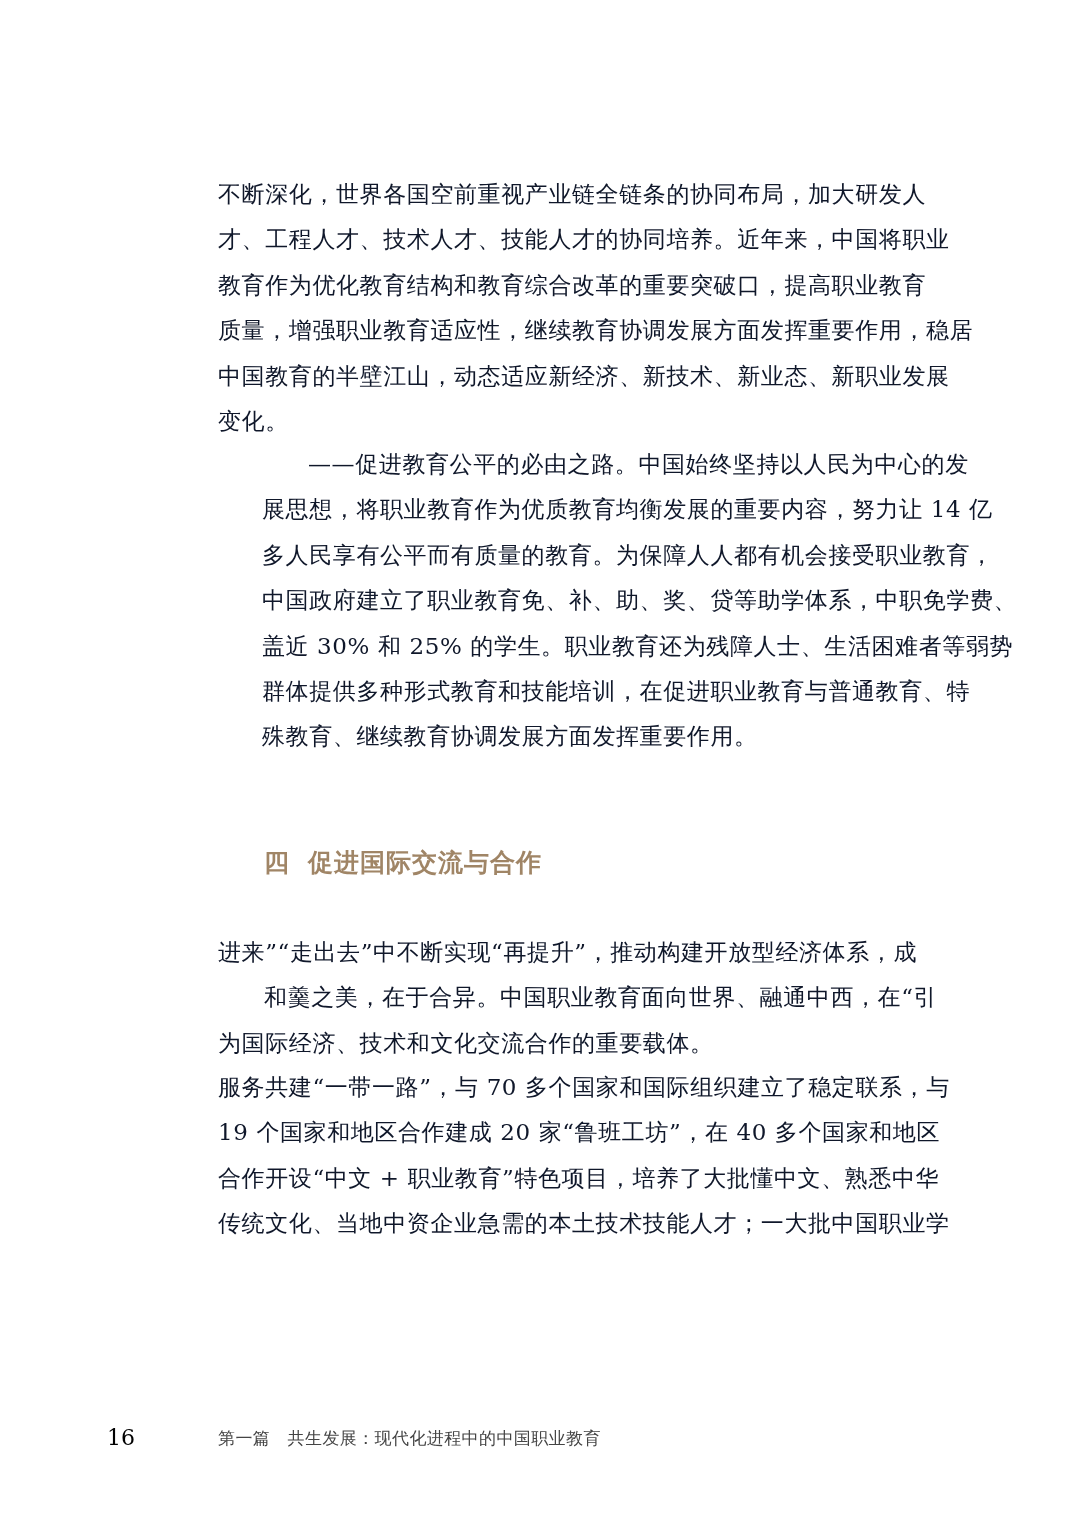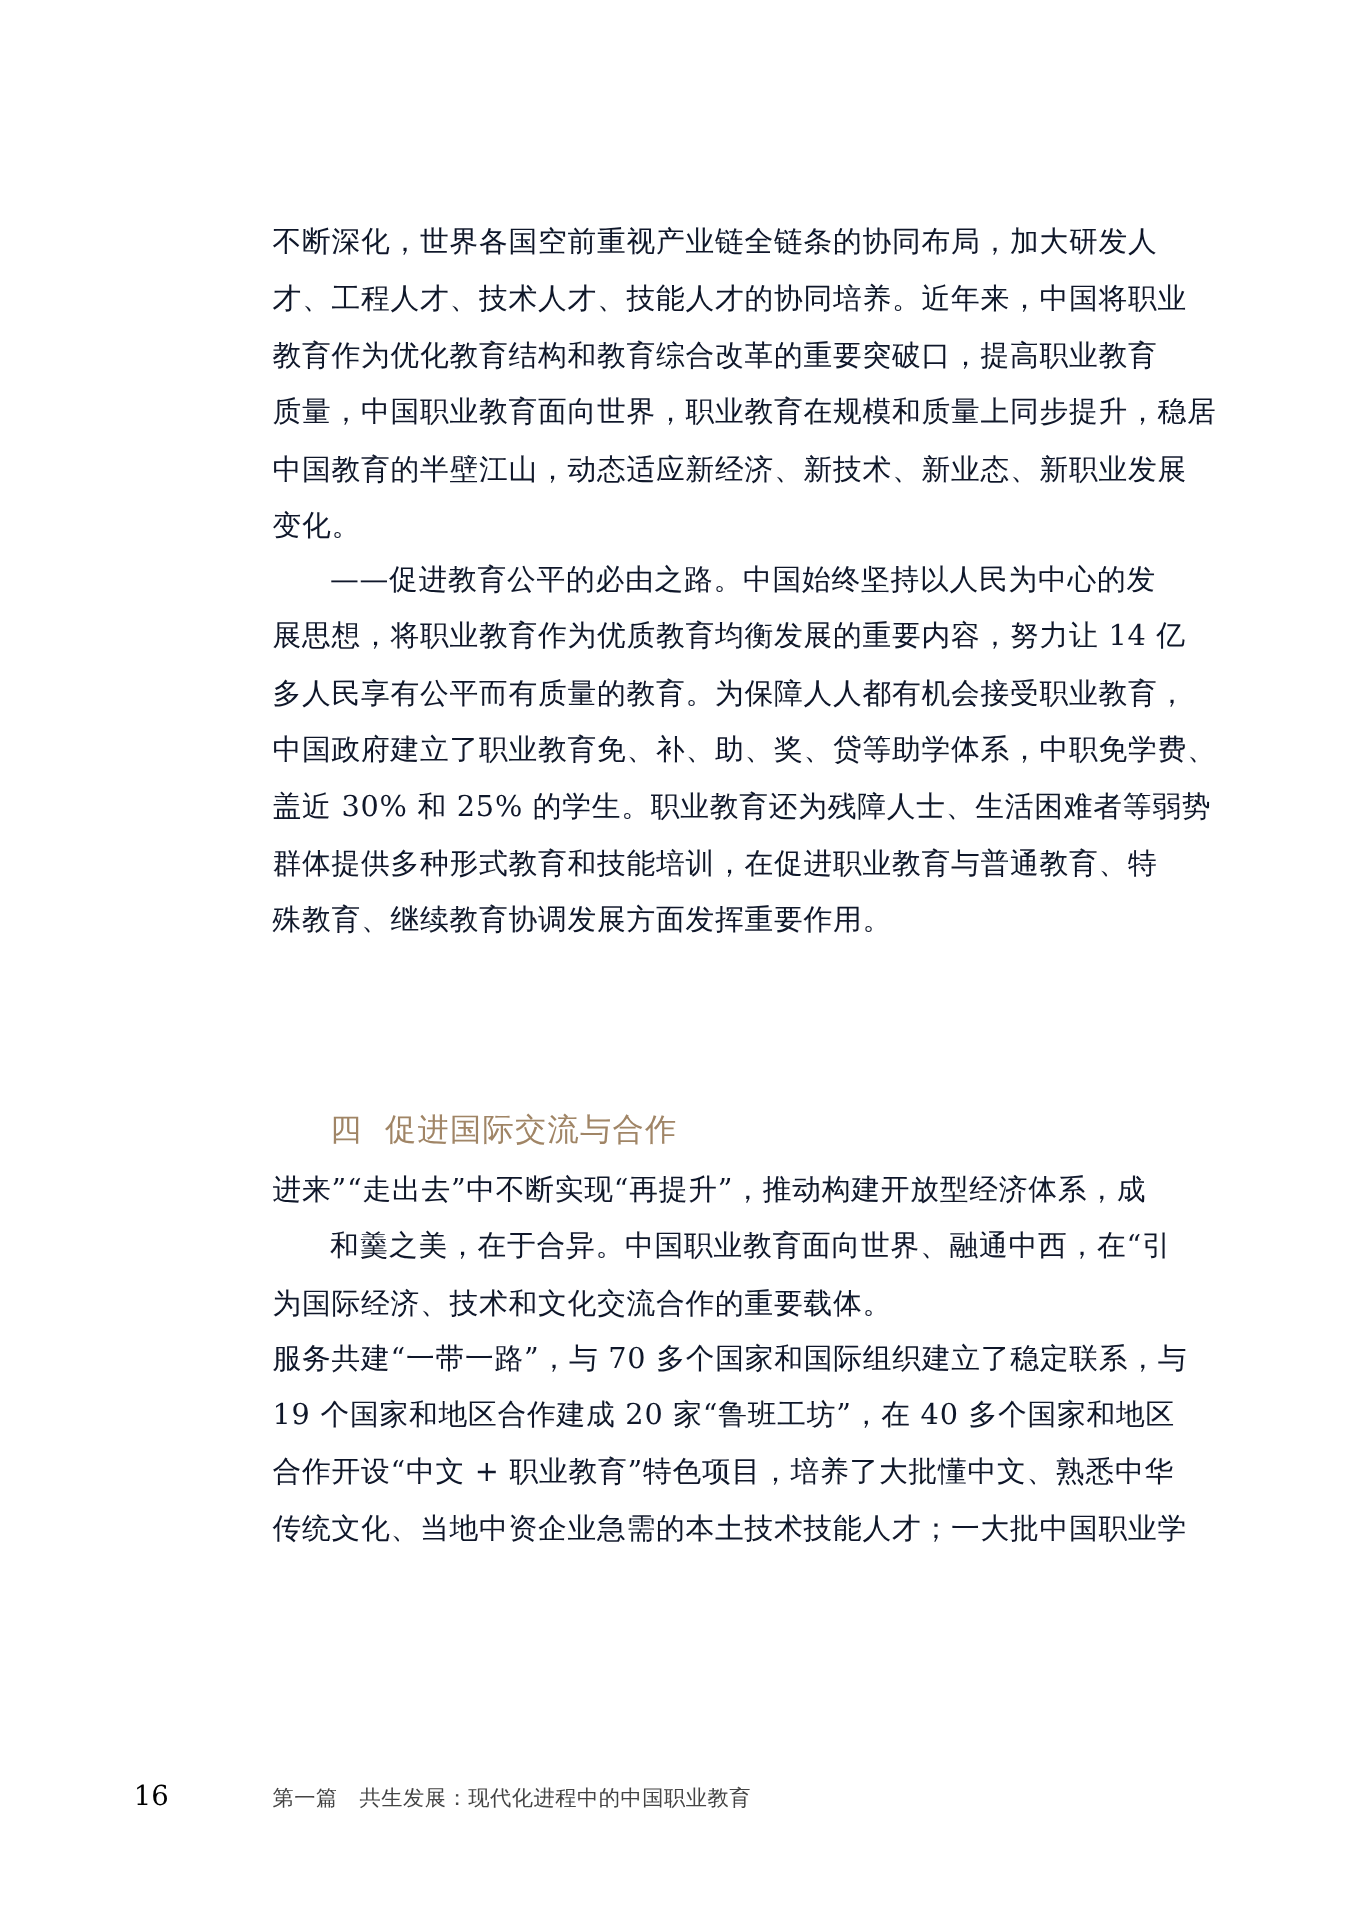--- a/index.html
+++ b/index.html
@@ -31,33 +31,32 @@
     display: block;
     height: 45.4px;
     line-height: 45.4px;
     font-size: 23px;
     letter-spacing: 0.6px;
     white-space: nowrap;
     color: #0f172a;
   }
   .indent { padding-left: 46px; }
   #block1 { top: 172px; }
-  #block2 { top: 442px; }
+  #block2 { top: 442px; margin-left: 44px; }
   #block3 { top: 930px; }
   #block4 { top: 1065px; }
   .section-heading {
     position: absolute;
     left: 264px;
     top: 846px;
     font-size: 25px;
-    font-weight: normal;
+    font-weight: bold;
     color: #a08566;
     letter-spacing: 1px;
     white-space: nowrap;
-    margin-top: 41px;
   }
   .section-heading .num { margin-right: 18px; }
   .footer {
     position: absolute;
     top: 1425px;
     left: 0;
     width: 1083px;
     height: 30px;
   }
   .page-number {
@@ -80,21 +79,21 @@
 </style>
 </head>
 <body>
 
 <div class="page">
 
   <div class="body-block" id="block1">
     <span class="line">不断深化，世界各国空前重视产业链全链条的协同布局，加大研发人</span>
     <span class="line">才、工程人才、技术人才、技能人才的协同培养。近年来，中国将职业</span>
     <span class="line">教育作为优化教育结构和教育综合改革的重要突破口，提高职业教育</span>
-    <span class="line">质量，中国职业教育面向世界，职业教育在规模和质量上同步提升，稳居</span>
+    <span class="line">质量，增强职业教育适应性，继续教育协调发展方面发挥重要作用，稳居</span>
     <span class="line">中国教育的半壁江山，动态适应新经济、新技术、新业态、新职业发展</span>
     <span class="line">变化。</span>
   </div>
 
   <div class="body-block" id="block2">
     <span class="line indent">——促进教育公平的必由之路。中国始终坚持以人民为中心的发</span>
     <span class="line">展思想，将职业教育作为优质教育均衡发展的重要内容，努力让 14 亿</span>
     <span class="line">多人民享有公平而有质量的教育。为保障人人都有机会接受职业教育，</span>
     <span class="line">中国政府建立了职业教育免、补、助、奖、贷等助学体系，中职免学费、</span>
     <span class="line">盖近 30% 和 25% 的学生。职业教育还为残障人士、生活困难者等弱势</span>

